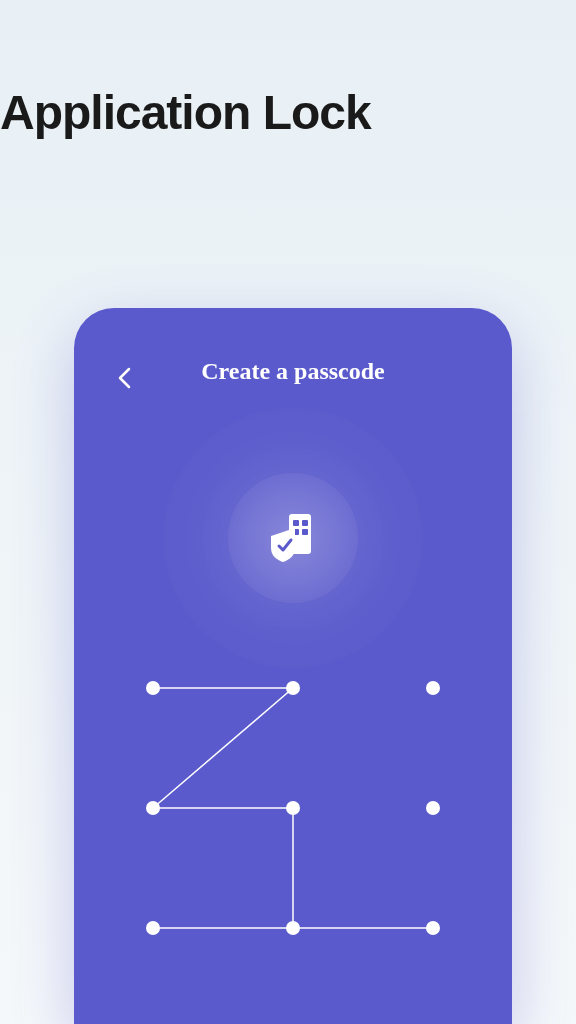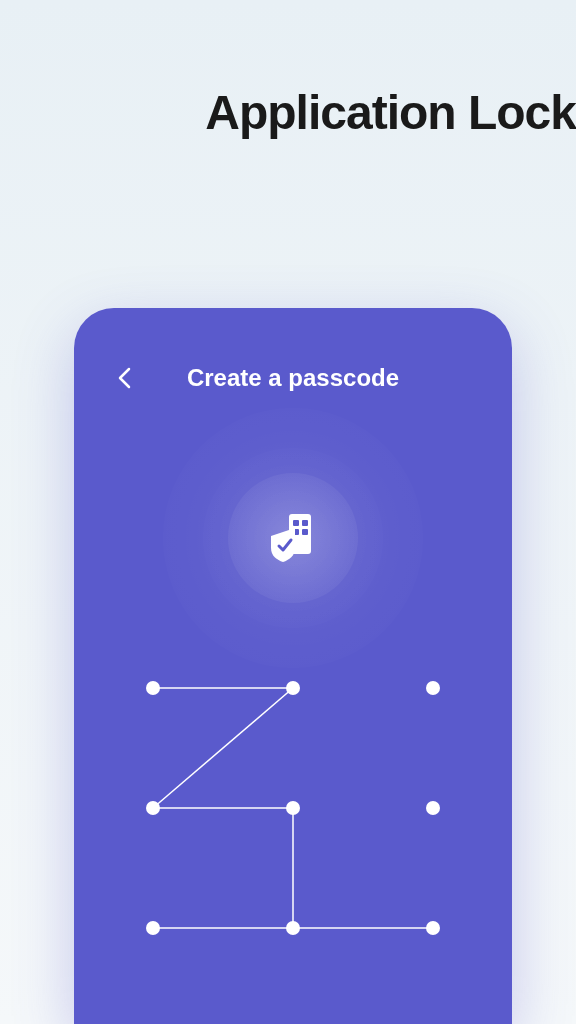--- a/index.html
+++ b/index.html
@@ -5,21 +5,21 @@
     * { margin: 0; padding: 0; box-sizing: border-box; }
     body {
       width: 576px;
       height: 1024px;
       background: linear-gradient(180deg, #e8f0f5 0%, #f5f8fa 100%);
       font-family: -apple-system, BlinkMacSystemFont, 'Segoe UI', sans-serif;
       overflow: hidden;
       position: relative;
     }
     .page-title {
-      text-align: right;
+      text-align: left;
       font-size: 48px;
       font-weight: 800;
       color: #1a1a1a;
       margin-top: 85px;
       letter-spacing: -1px;
     }
     .page-subtitle {
       text-align: center;
       font-size: 26px;
       font-weight: 400;
@@ -33,23 +33,24 @@
       top: 308px;
       width: 438px;
       height: 716px;
       background: #5a5acc;
       border-radius: 40px 40px 0 0;
       box-shadow: 0 20px 60px rgba(90, 90, 204, 0.3);
       padding: 50px 30px 0 30px;
     }
     .device-header {
       display: flex;
-      align-items: center;
+      align-items: flex-start;
       position: relative;
       height: 40px;
+      font-family: Liberation Serif, serif;
     }
     .back-button {
       position: absolute;
       left: 0;
       width: 40px;
       height: 40px;
       display: flex;
       align-items: center;
       justify-content: center;
       cursor: pointer;

